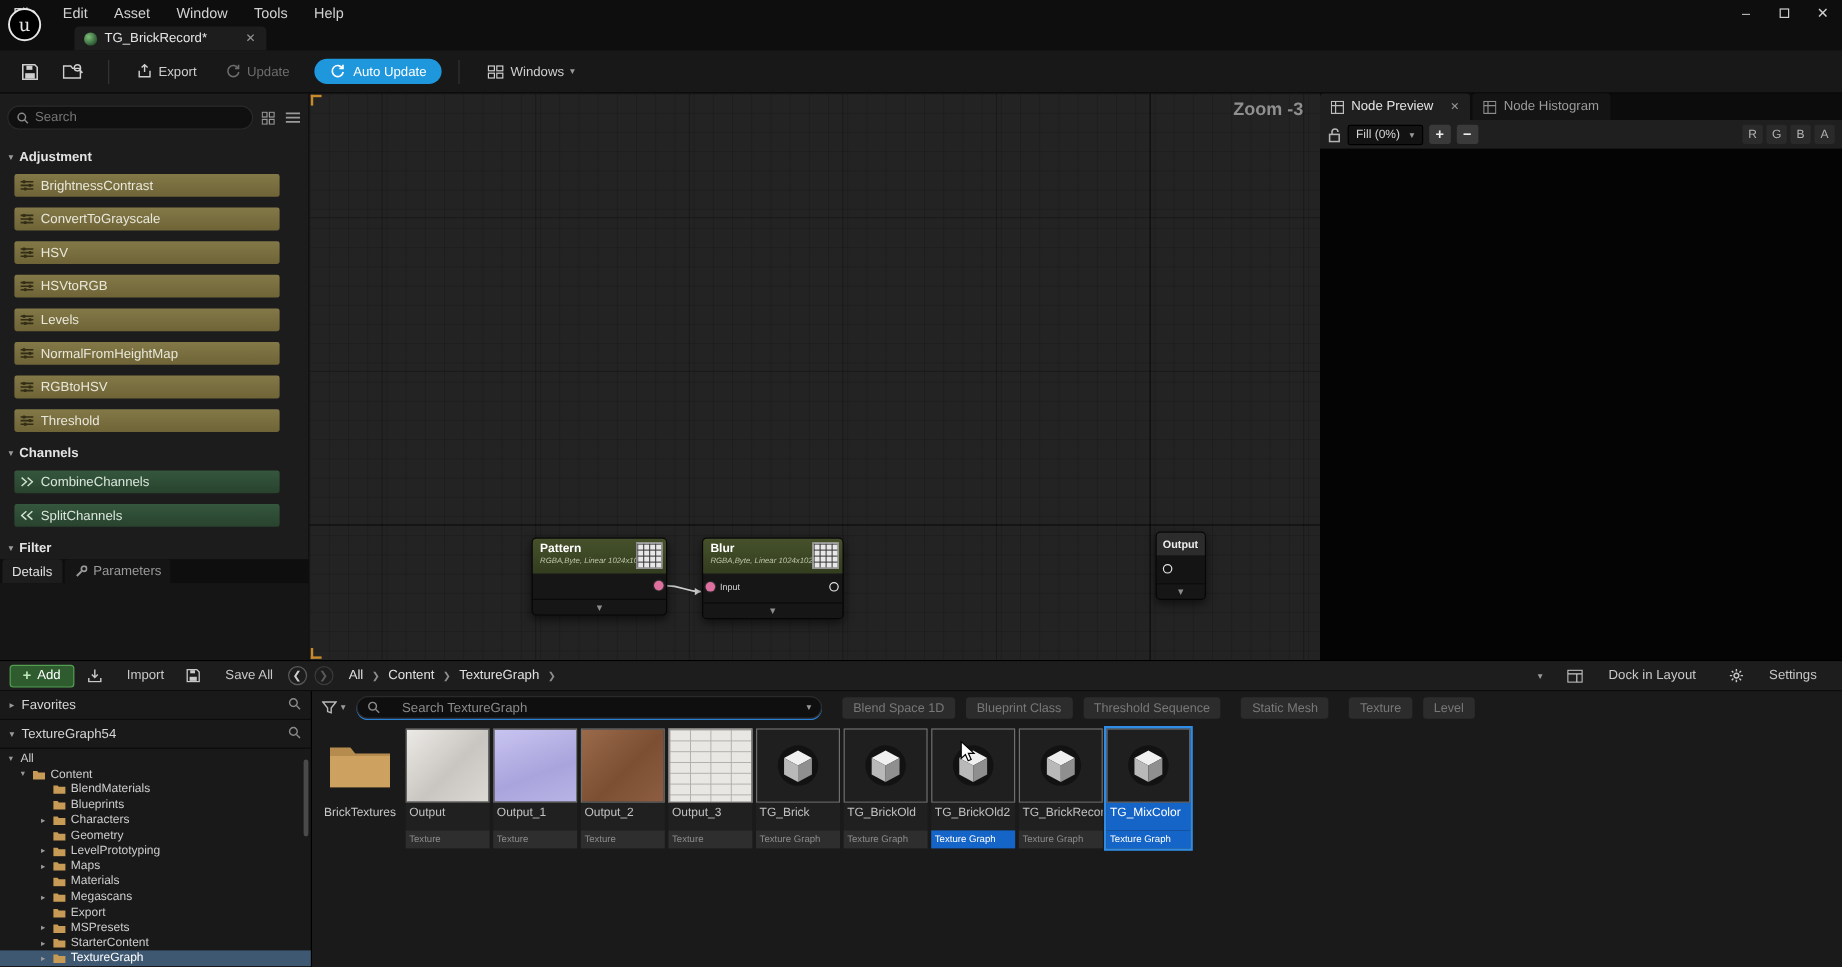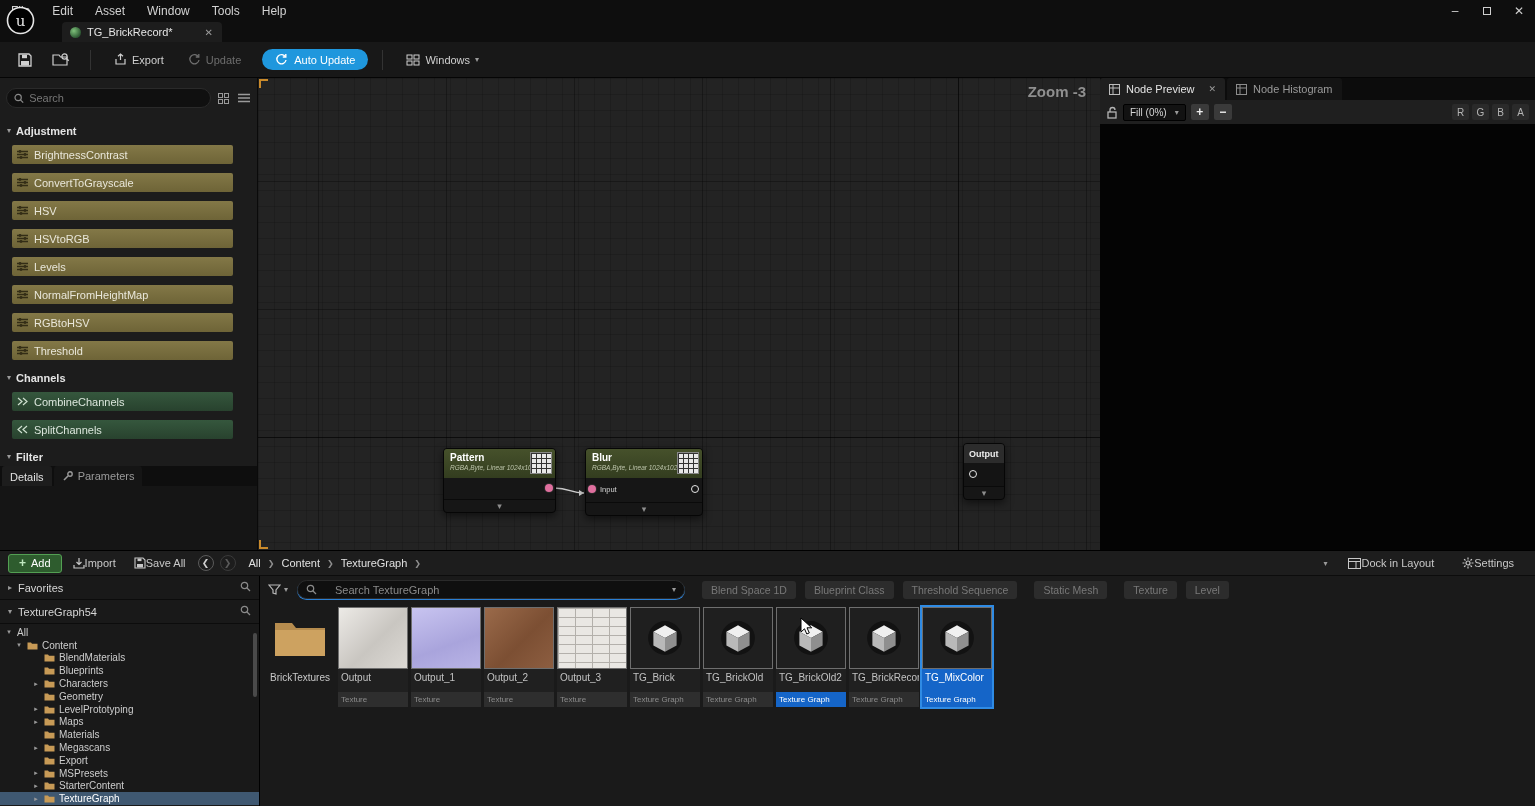--- a/index.html
+++ b/index.html
@@ -129,21 +129,21 @@
   .preview-canvas { position:absolute; top:46px; left:0; right:0; bottom:0; background:#040404; }
 
   
   .cbrowser { position:absolute; top:550px; left:0; right:0; height:256px; background:#1a1a1a;
     border-top:1px solid #000; }
   .cb-toolbar { height:25px; background:#1d1d1d; display:flex; align-items:center; gap:4px;
     padding:0 8px; border-bottom:1px solid #0c0c0c; }
   .add-btn { display:flex; align-items:center; gap:5px; background:#2e5c2e; border:1px solid #53a053;
     border-radius:3px; padding:1px 10px; font-size:11px; color:#fff; height:19px; }
   .add-plus { color:#bfe8bf; font-weight:bold; font-size:12px; }
-  .cb-btn { display:flex; align-items:center; gap:0; font-size:11px; color:#c8c8c8; padding:0 7px; }
+  .cb-btn { display:flex; align-items:center; gap:21px; font-size:11px; color:#c8c8c8; padding:0 7px; }
   .nav-circle { width:16px; height:16px; border-radius:50%; border:1px solid #5a5a5a;
     display:flex; align-items:center; justify-content:center; font-size:9px; color:#cfcfcf; margin:0 1px; }
   .nav-circle.disabled { color:#5a5a5a; border-color:#3a3a3a; }
   .crumbs { display:flex; align-items:center; gap:7px; margin-left:8px; font-size:11px; color:#e0e0e0; }
   .crumb-sep { font-size:8px; color:#8f8f8f; }
   .cb-right { margin-left:auto; display:flex; align-items:center; gap:14px; padding-right:6px; }
   .cb-body { display:flex; height:230px; }
 
   .cb-tree { width:260px; background:#191919; border-right:1px solid #000; position:relative; }
   .tree-head { height:24px; display:flex; align-items:center; gap:6px; padding:0 8px;

